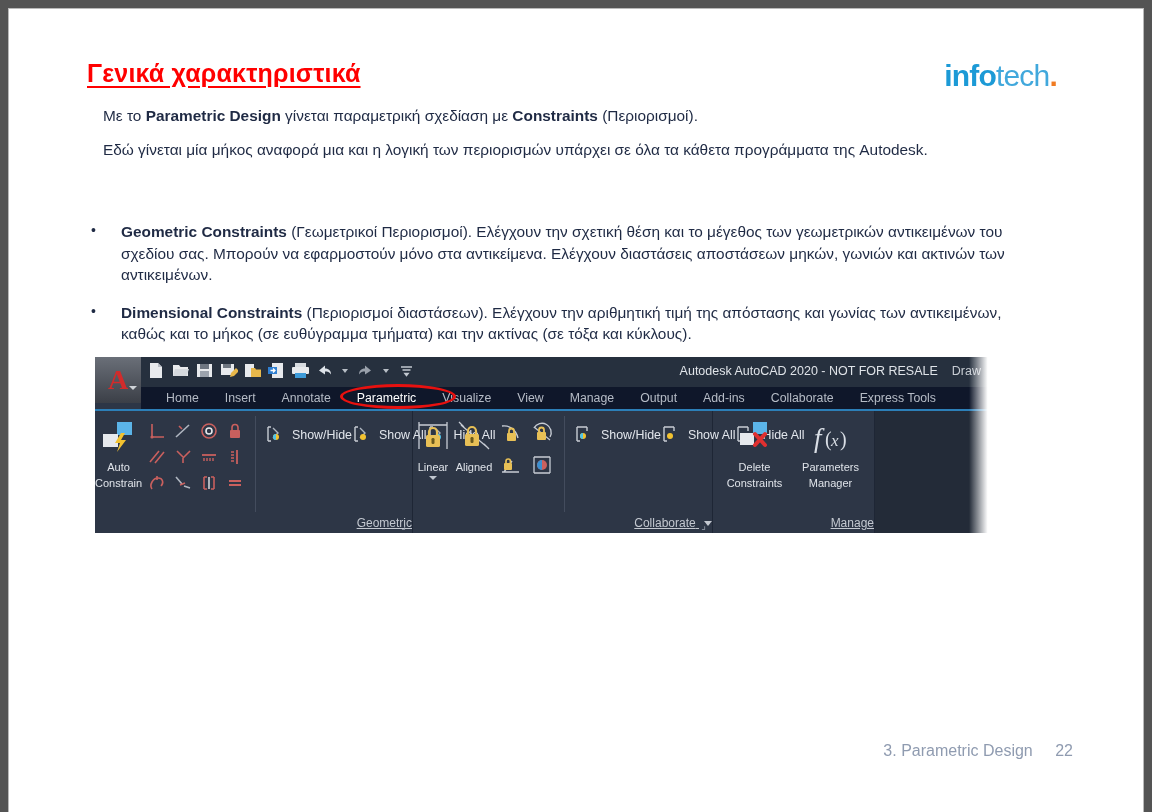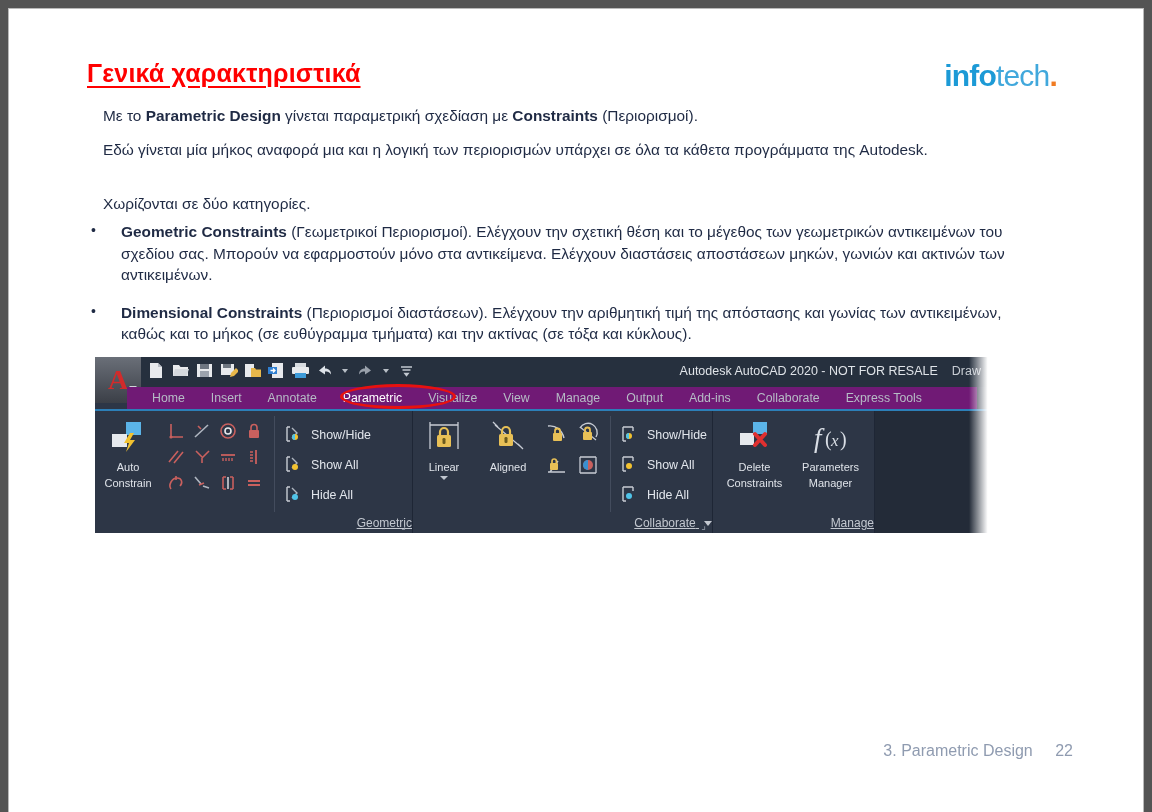--- a/index.html
+++ b/index.html
@@ -133,23 +133,23 @@
   }
   .app-title {
     position: absolute; top: 7px; right: 10px;
     font-size: 12.5px; color: #dfe3e8;
     white-space: nowrap;
   }
   .app-title .sub { color: #c7ccd3; margin-left: 14px; }
 
   
   .tabstrip {
-    position: absolute; left: 32px; top: 30px;
+    position: absolute; left: 46px; top: 30px;
     width: calc(100% - 46px); height: 23px;
-    background: #701a75;
+    background: #0f172a;
     display: flex; align-items: center; padding-left: 12px;
   }
   .tab {
     font-size: 12.3px;
     color: #b6bcc6;
     padding: 0 13px;
     white-space: nowrap;
     line-height: 23px;
   }
   .tab.active { color: #ffffff; }
@@ -217,21 +217,21 @@
     border-top: 4px solid #c0c6cf;
   }
   .icon-grid {
     display: grid;
     grid-template-columns: repeat(4, 26px);
     grid-auto-rows: 26px;
     align-items: center; justify-items: center;
     margin-left: 2px; margin-top: 3px;
   }
   .sublist {
-    display: flex; flex-direction: column;
+    display: flex; flex-direction: row;
     justify-content: flex-start;
     padding-left: 9px; padding-top: 4px;
     border-left: 1px solid #434c5d;
     margin-left: 7px; height: 96px;
   }
   .sub-item {
     display: flex; align-items: center; gap: 7px;
     height: 30px;
     font-size: 12.4px; color: #e2e6ec;
     white-space: nowrap;
@@ -262,21 +262,20 @@
 
   <div class="logo">
     <span class="info">info</span><span class="tech">tech</span><span class="dot">.</span>
   </div>
 
   <div class="body-text" id="para1">
     <span>Με το </span><b>Parametric Design</b><span> γίνεται παραμετρική σχεδίαση με  </span><b>Constraints</b><span>  (Περιορισμοί).</span>
   </div>
 
   <div class="body-text" id="para2">Εδώ γίνεται μία μήκος αναφορά μια και η λογική των περιορισμών υπάρχει σε όλα τα κάθετα προγράμματα της Autodesk.</div>
-  <div class="body-text" id="para3">Χωρίζονται σε δύο κατηγορίες.</div>
 
   <div class="bullet-list">
     <div class="bullet-item">
       <span class="bullet-mark">•</span>
       <b>Geometric Constraints</b><span> (Γεωμετρικοί Περιορισμοί). Ελέγχουν την σχετική θέση και το μέγεθος των γεωμετρικών αντικειμένων του σχεδίου σας. Μπορούν να εφαρμοστούν μόνο στα αντικείμενα. Ελέγχουν διαστάσεις αποστάσεων μηκών, γωνιών και ακτινών των αντικειμένων.</span>
     </div>
     <div class="bullet-item">
       <span class="bullet-mark">•</span>
       <b>Dimensional Constraints</b><span> (Περιορισμοί διαστάσεων). Ελέγχουν την αριθμητική τιμή της απόστασης και γωνίας των αντικειμένων, καθώς και το μήκος (σε ευθύγραμμα τμήματα) και την ακτίνας (σε τόξα και κύκλους).</span>
     </div>

